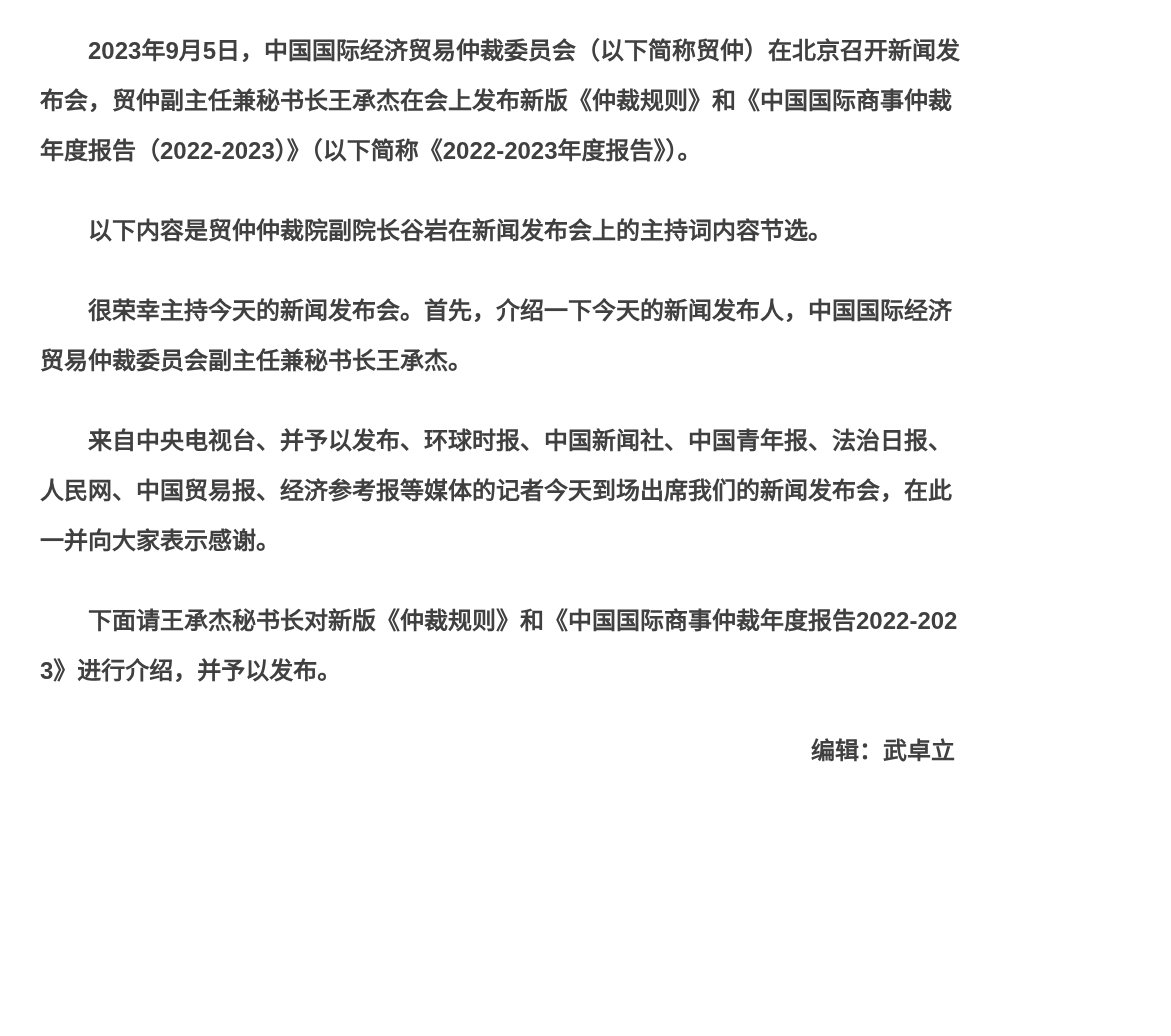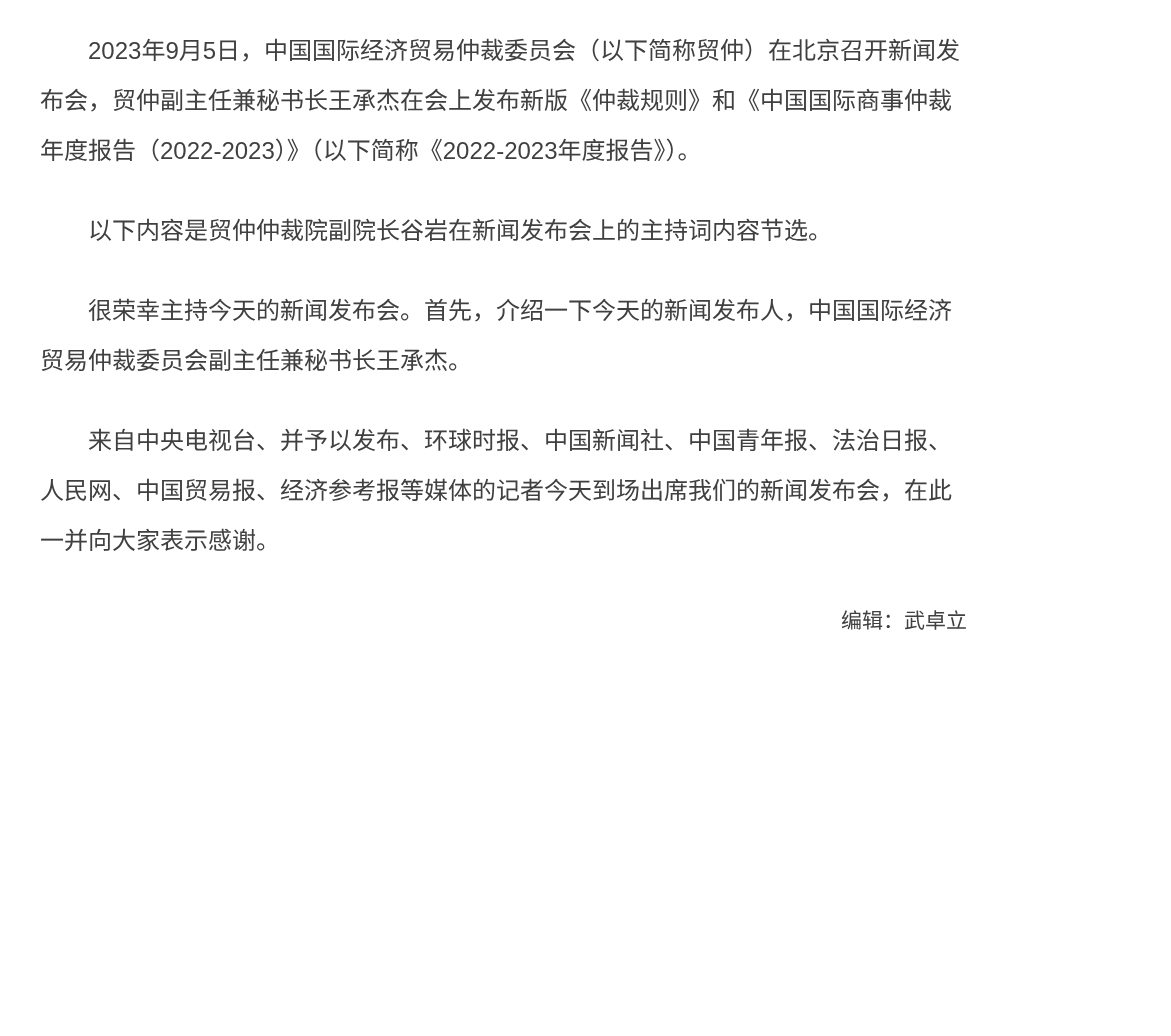--- a/index.html
+++ b/index.html
@@ -10,48 +10,50 @@
   }
   body {
     width: 1171px;
     min-height: 1036px;
     font-family: "Liberation Sans", "DejaVu Sans", sans-serif;
   }
   .article {
     box-sizing: border-box;
     width: 1007px;
     padding: 26px 40px 30px 40px;
+    font-weight: bold;
   }
   .para {
     margin: 0 0 30px 0;
     font-size: 24px;
     line-height: 50px;
     color: #404040;
     text-indent: 2em;
     text-align: left;
     letter-spacing: 0;
     word-break: break-all;
   }
   .editor-credit {
-    margin: 0;
-    font-size: 21px;
+    margin: 12px;
+    font-size: 24px;
     line-height: 50px;
     color: #404040;
     text-indent: 0;
     text-align: right;
   }
 </style>
 </head>
 <body>
 
 <main class="article">
   <p class="para">2023年9月5日，中国国际经济贸易仲裁委员会（以下简称贸仲）在北京召开新闻发布会，贸仲副主任兼秘书长王承杰在会上发布新版《仲裁规则》和《中国国际商事仲裁年度报告（2022-2023）》（以下简称《2022-2023年度报告》）。</p>
 
   <p class="para">以下内容是贸仲仲裁院副院长谷岩在新闻发布会上的主持词内容节选。</p>
 
   <p class="para">很荣幸主持今天的新闻发布会。首先，介绍一下今天的新闻发布人，中国国际经济贸易仲裁委员会副主任兼秘书长王承杰。</p>
 
 
   <p class="para">来自中央电视台、并予以发布、环球时报、中国新闻社、中国青年报、法治日报、人民网、中国贸易报、经济参考报等媒体的记者今天到场出席我们的新闻发布会，在此一并向大家表示感谢。</p>
 
+  <p class="para">下面请王承杰秘书长对新版《仲裁规则》和《中国国际商事仲裁年度报告2022-2023》进行介绍，并予以发布。</p>
 
   <p class="editor-credit">编辑：武卓立</p>
 </main>
 
 </body></html>

